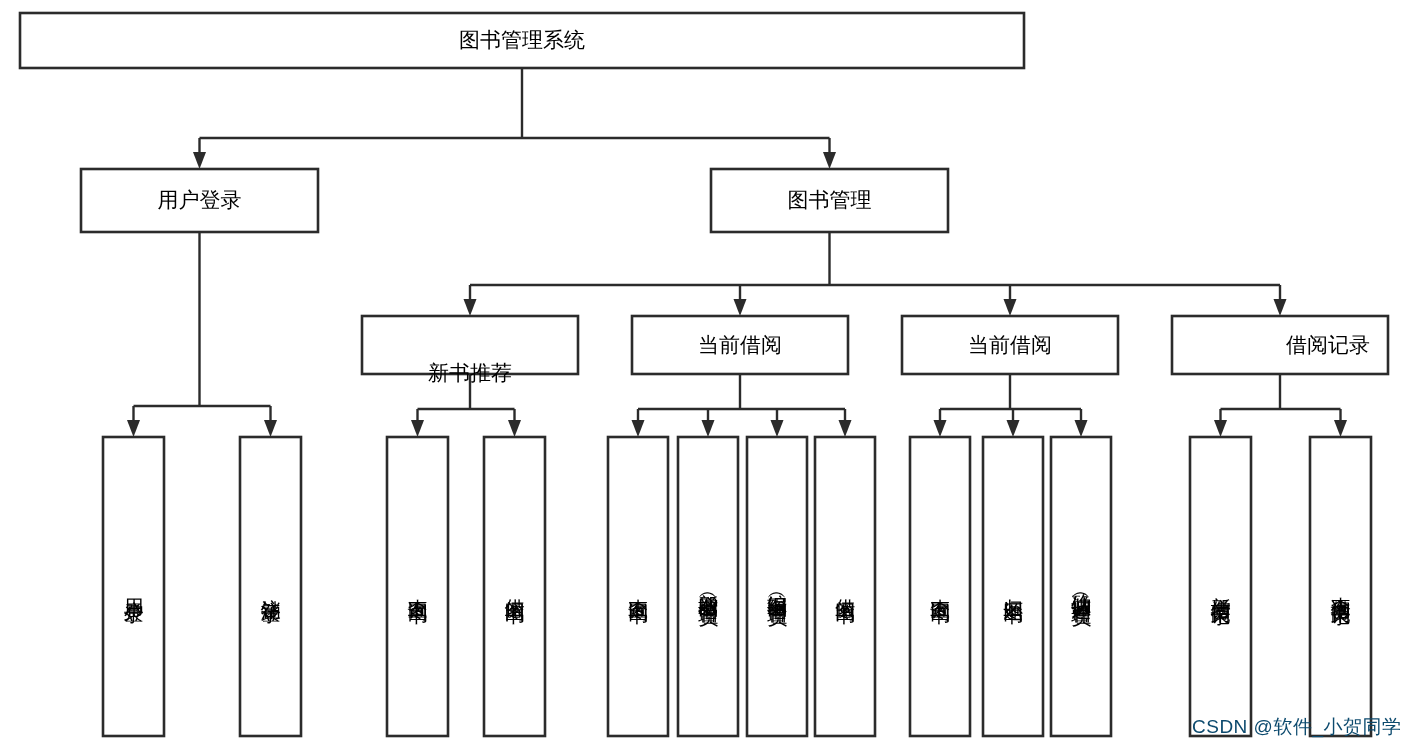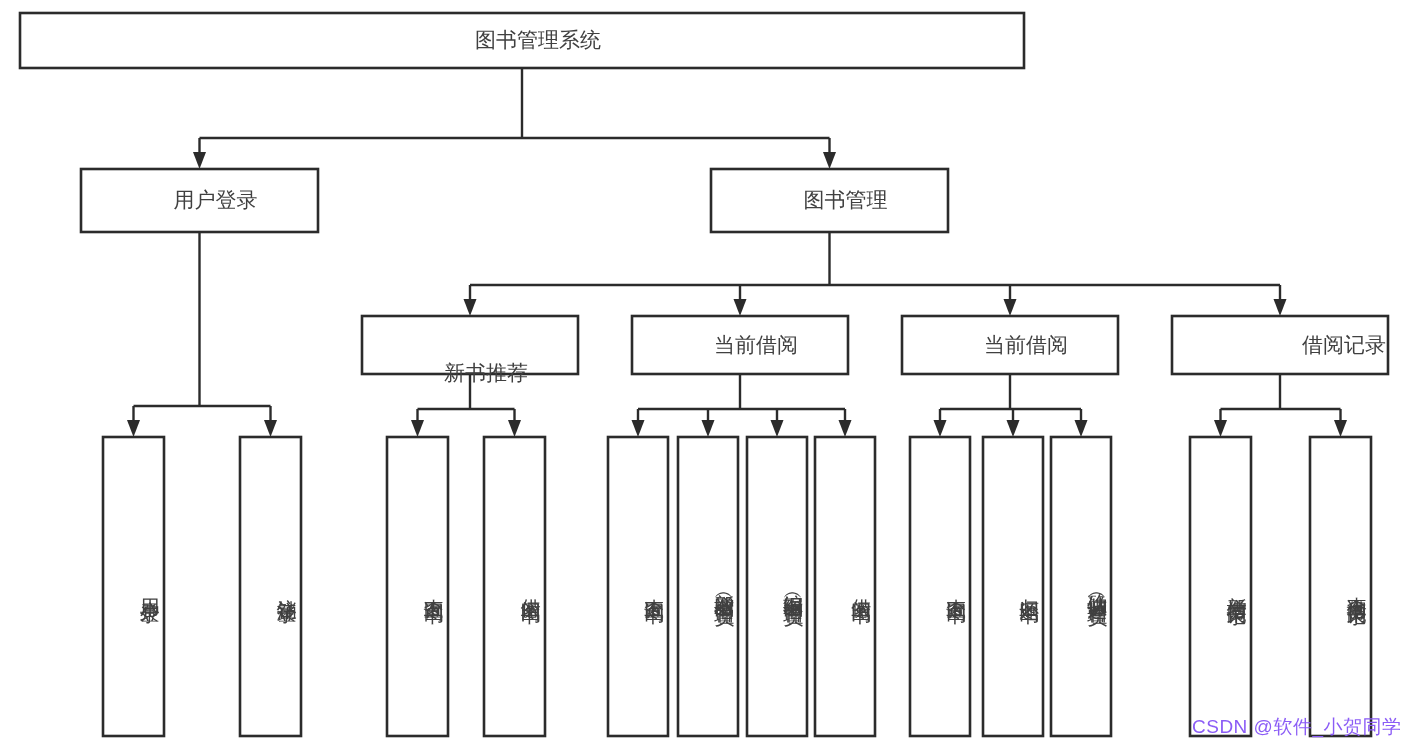--- a/index.html
+++ b/index.html
@@ -36,40 +36,39 @@
     stroke-width: 2.4;
     fill: none;
     stroke-linecap: butt;
   }
   .arrowhead {
     fill: #2b2b2b;
     stroke: none;
   }
   .node-label {
     position: absolute;
-    color: #404040;
+    color: #000000;
     font-size: 21px;
     line-height: 1.18;
     display: flex;
     align-items: center;
     justify-content: center;
     text-align: center;
     user-select: none;
     white-space: nowrap;
-    padding-left: 16px;
   }
   .node-label.vertical {
     writing-mode: vertical-rl;
     text-orientation: upright;
     letter-spacing: 2px;
     font-size: 20px;
   }
   .watermark {
     position: absolute;
-    color: #8b5cf6;
+    color: #0c4a6e;
     font-size: 19px;
     letter-spacing: 0.5px;
     white-space: nowrap;
     user-select: none;
   }
 </style>
 </head>
 <body>
 
 <div id="diagram-root">

